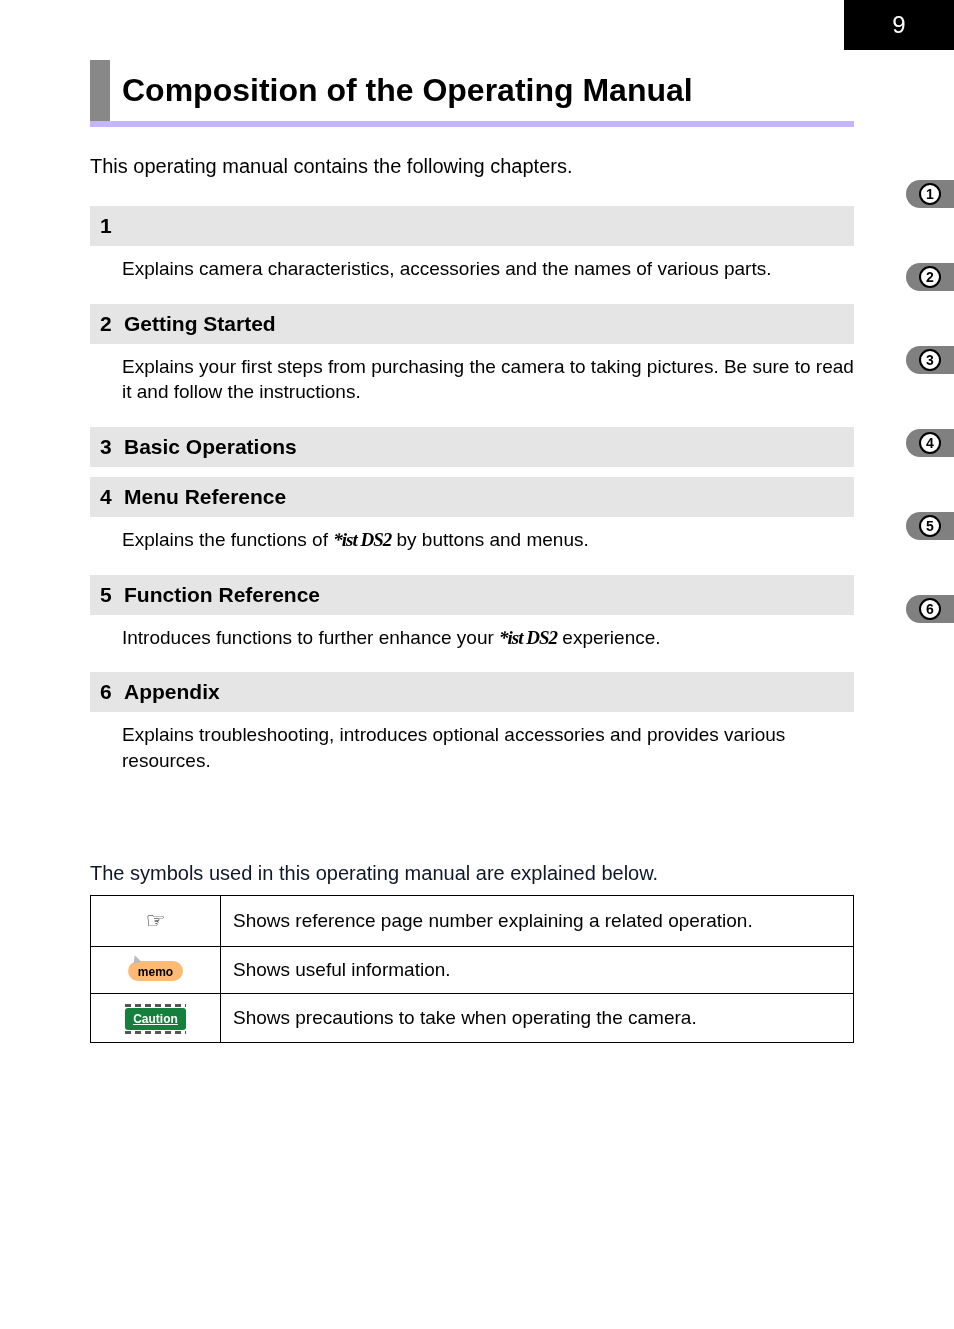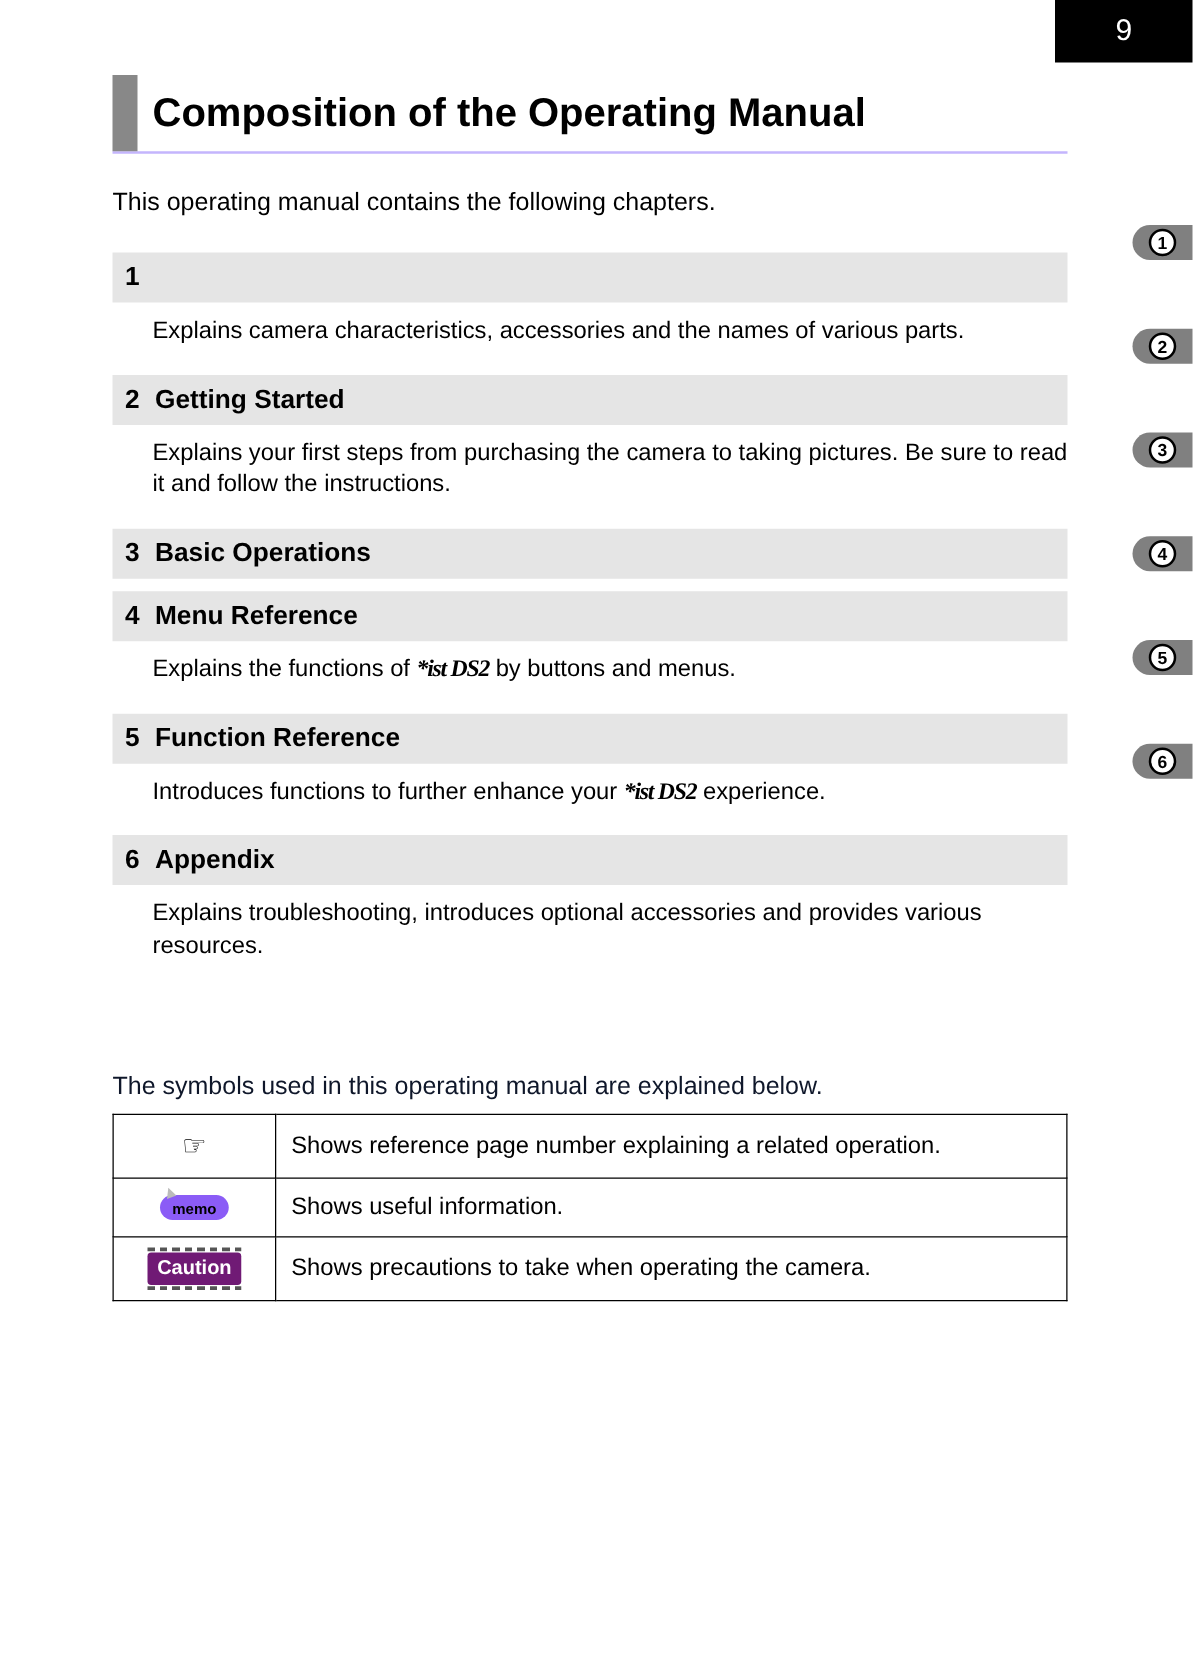--- a/index.html
+++ b/index.html
@@ -1,34 +1,34 @@
 <!DOCTYPE html>
 <html><head>
   <meta charset="utf-8">
   <style>
     * { box-sizing: border-box; margin: 0; padding: 0; }
     body { font-family: Arial, Helvetica, sans-serif; background: #fff; width: 954px; position: relative; }
     .page-wrap { position: relative; min-height: 1329px; }
     .top-black { position: absolute; top: 0; right: 0; width: 110px; height: 50px; background: #000; color: #fff; font-size: 24px; display: flex; align-items: center; justify-content: center; }
     .content-col { padding: 60px 100px 30px 90px; }
-    .title-block { display: flex; align-items: stretch; border-bottom: 2px solid #c4b5fd; margin-bottom: 28px; }
+    .title-block { display: flex; align-items: stretch; border-bottom: 6px solid #c4b5fd; margin-bottom: 28px; }
     .title-bar-left { width: 20px; background: #888; margin-right: 12px; }
     .title-text { font-size: 32px; font-weight: bold; padding: 12px 0; }
     .intro-text { font-size: 20px; color: #000; margin-bottom: 28px; }
     .chapter-head { background: #e5e5e5; font-size: 21px; font-weight: bold; padding: 8px 10px; margin-bottom: 10px; display: flex; }
     .chapter-num { width: 24px; }
     .chapter-body { font-size: 19px; color: #000; padding: 0 0 22px 32px; line-height: 1.35; }
     .symbols-intro { font-size: 20px; color: #0f172a; margin-top: 67px; margin-bottom: 10px; }
     .sym-table { width: 100%; border-collapse: collapse; }
     .sym-table td { border: 1.5px solid #000; padding: 12px 12px; font-size: 19px; vertical-align: middle; }
     .sym-cell-icon { width: 130px; text-align: center; }
     .hand-icon { font-size: 22px; }
-    .memo-badge { display: inline-block; position: relative; background: #8b5cf6; border-radius: 10px; padding: 4px 10px 2px 10px; font-size: 12px; color: #000; font-weight: bold; }
+    .memo-badge { display: inline-block; position: relative; background: #fdba74; border-radius: 10px; padding: 4px 10px 2px 10px; font-size: 12px; color: #000; font-weight: bold; }
     .memo-badge::before { content: ""; position: absolute; top: -6px; left: 4px; width: 0; height: 0; border-left: 4px solid transparent; border-right: 4px solid transparent; border-bottom: 8px solid #bbb; transform: rotate(-20deg); }
-    .caution-badge { display: inline-block; background: #701a75; color: #fff; font-size: 16px; font-weight: bold; padding: 4px 8px; border-radius: 3px; position: relative; }
+    .caution-badge { display: inline-block; background: #15803d; color: #fff; font-size: 12px; font-weight: bold; padding: 4px 8px; border-radius: 3px; position: relative; text-decoration: underline; }
     .caution-badge::before, .caution-badge::after { content: ""; position: absolute; left: 0; right: 0; height: 3px; background: repeating-linear-gradient(90deg, #555 0 6px, transparent 6px 10px); }
     .caution-badge::before { top: -4px; }
     .caution-badge::after { bottom: -4px; }
     .tab-col { position: absolute; right: 0; top: 180px; width: 48px; }
     .tab { height: 28px; border-radius: 14px 0 0 14px; background: #808080; margin-bottom: 55px; display: flex; align-items: center; justify-content: center; }
     .tab-circle { width: 22px; height: 22px; border-radius: 50%; border: 2px solid #000; background: #fff; display: flex; align-items: center; justify-content: center; font-size: 14px; font-weight: bold; }
     .ist-model { font-family: Liberation Serif, serif; font-style: italic; font-weight: bold; letter-spacing: -1px; }
   </style>
 </head>
 <body>

